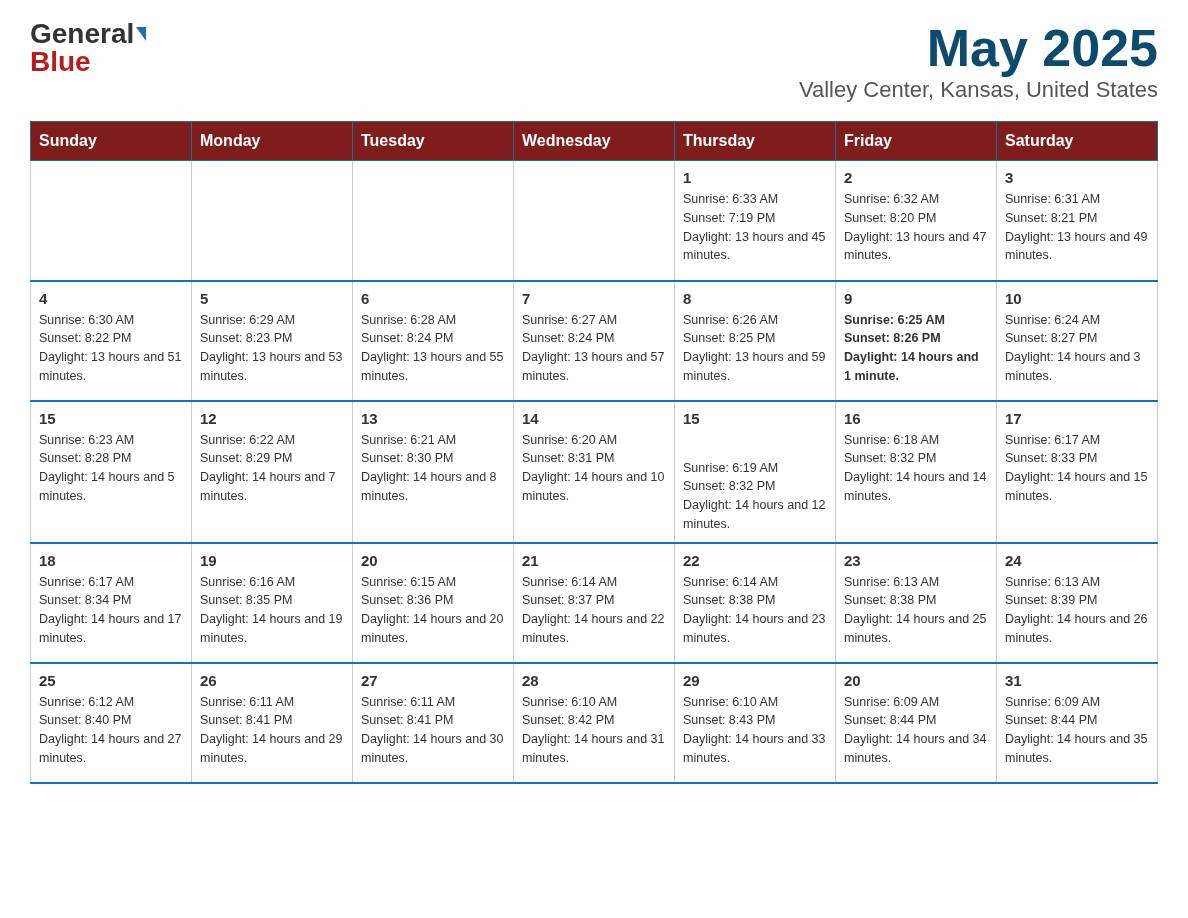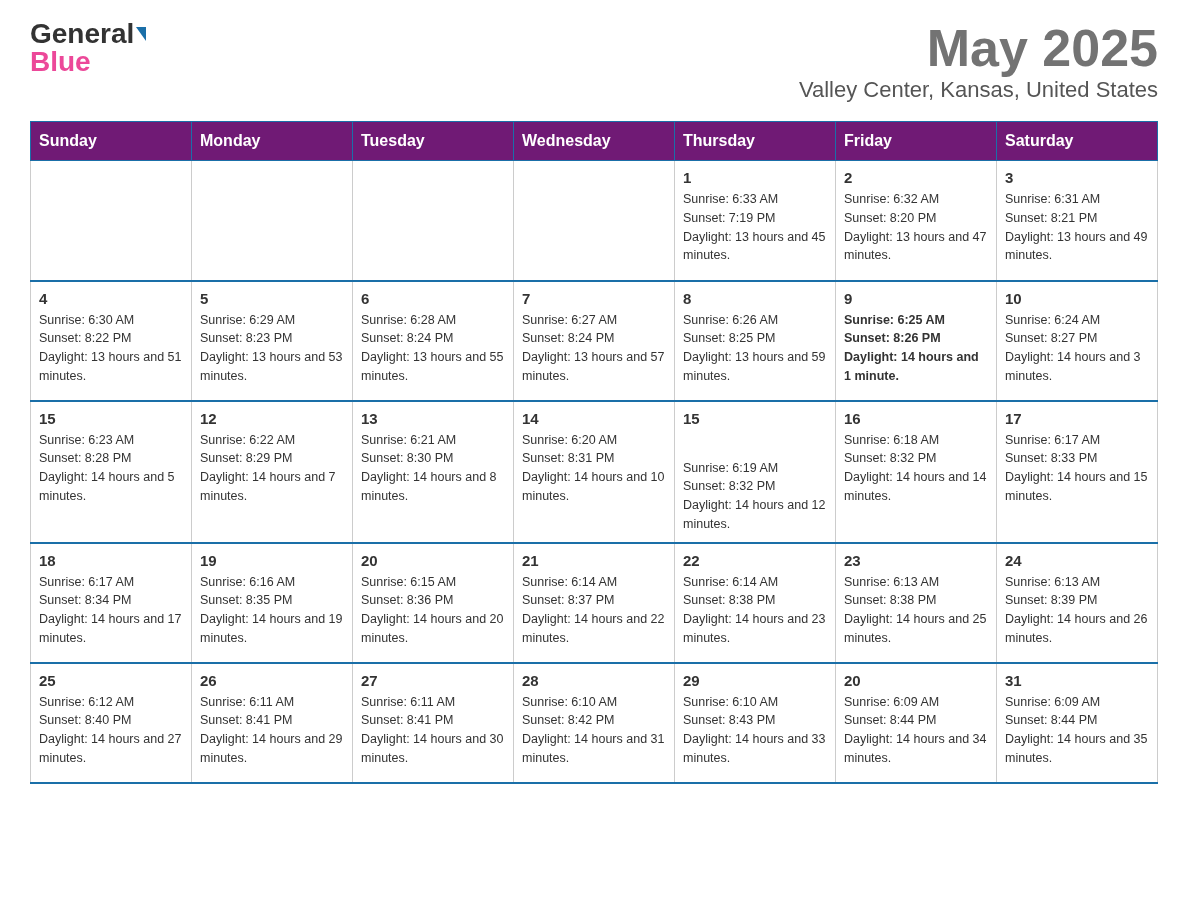--- a/index.html
+++ b/index.html
@@ -25,52 +25,52 @@
     }
     .logo-general {
       font-size: 28px;
       font-weight: bold;
       color: #333;
       line-height: 1;
     }
     .logo-blue {
       font-size: 28px;
       font-weight: bold;
-      color: #ec4899;
+      color: #b91c1c;
       line-height: 1;
     }
     .logo-triangle {
       display: inline-block;
       width: 0;
       height: 0;
       border-left: 10px solid transparent;
       border-top: 14px solid #1a6fa8;
       margin-left: 2px;
       vertical-align: middle;
     }
     .title-block {
       text-align: right;
     }
     .month-title {
       font-size: 52px;
       font-weight: bold;
-      color: #737373;
+      color: #0c4a6e;
       line-height: 1.1;
     }
     .location {
       font-size: 22px;
       color: #555;
     }
     table {
       width: 100%;
       border-collapse: collapse;
       table-layout: fixed;
     }
     thead tr {
-      background-color: #701a75;
+      background-color: #7f1d1d;
     }
     thead th {
       color: #fff;
       font-size: 16px;
       font-weight: bold;
       padding: 10px 8px;
       text-align: left;
       border: 1px solid #1a6fa8;
     }
     tbody tr {

